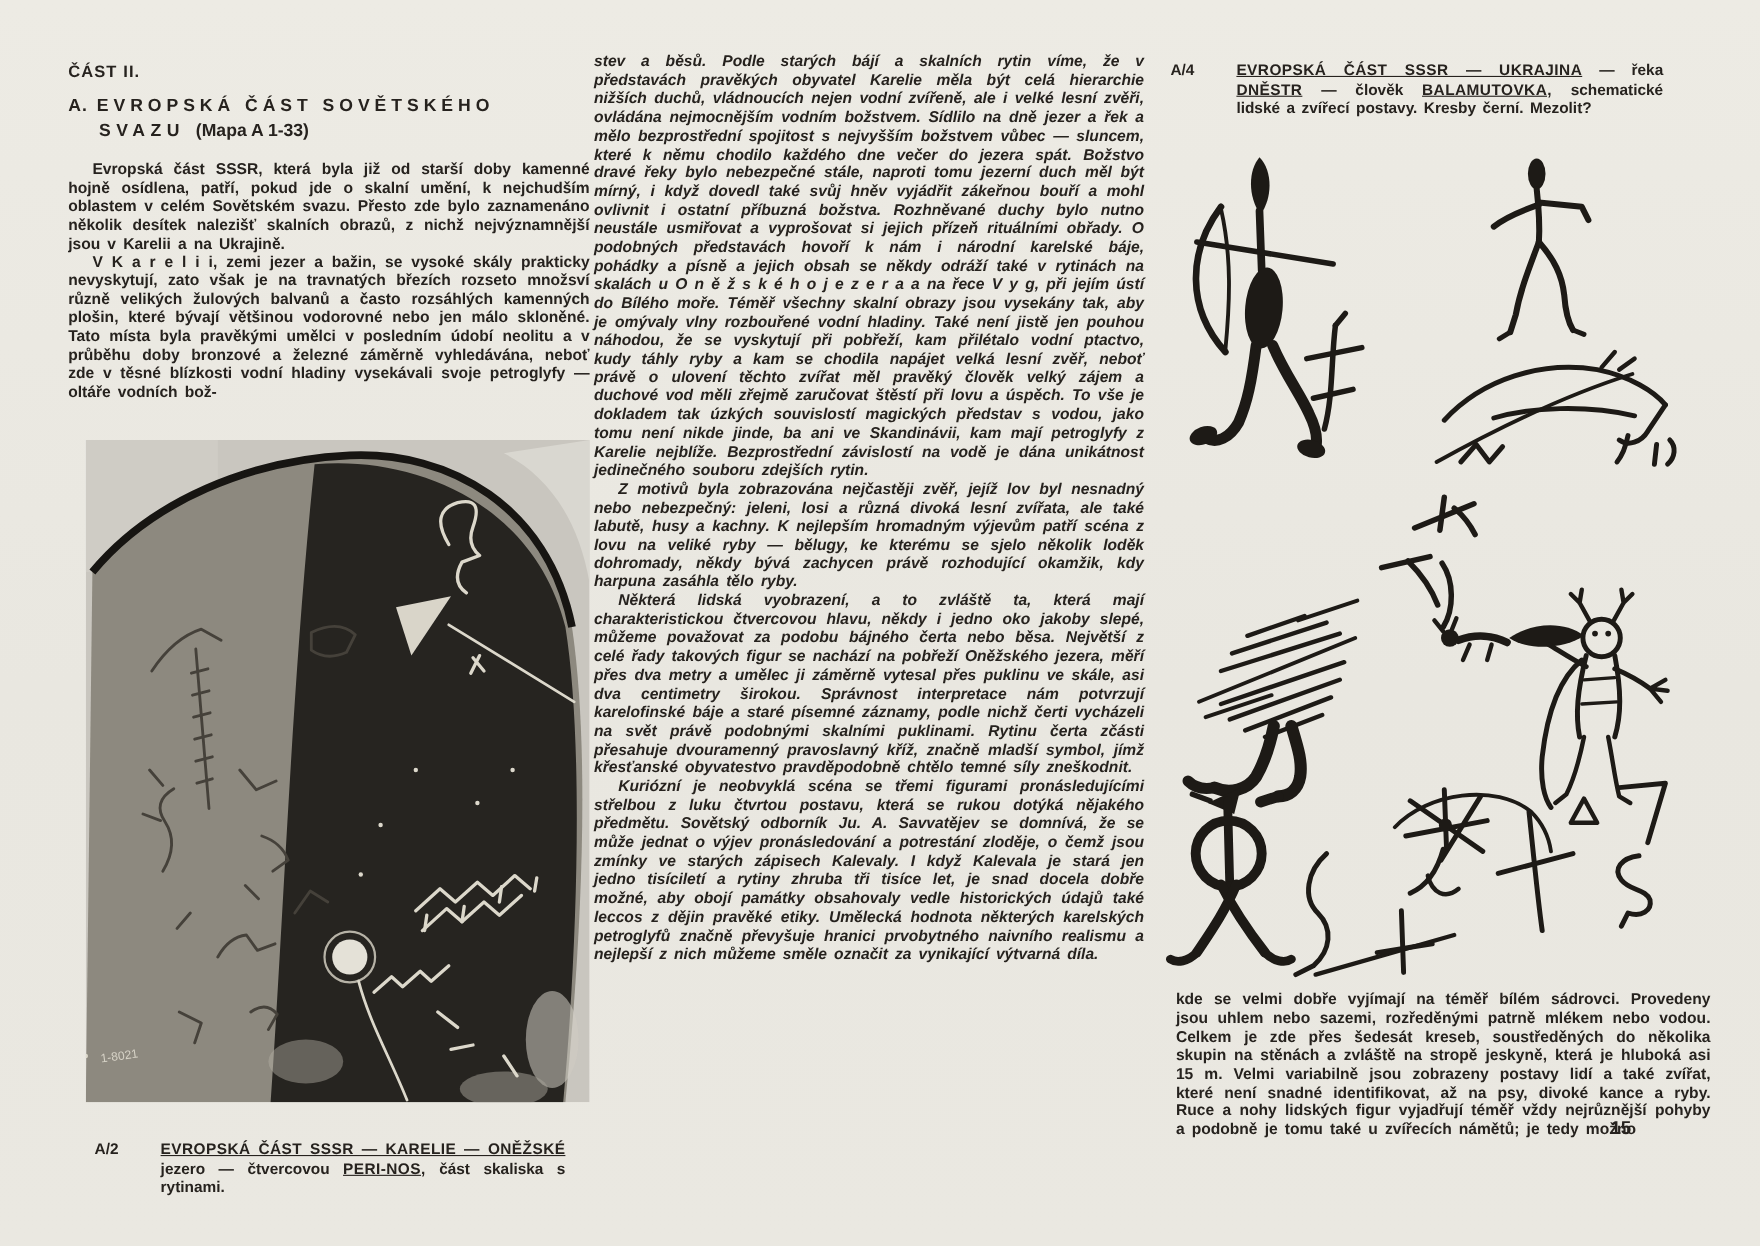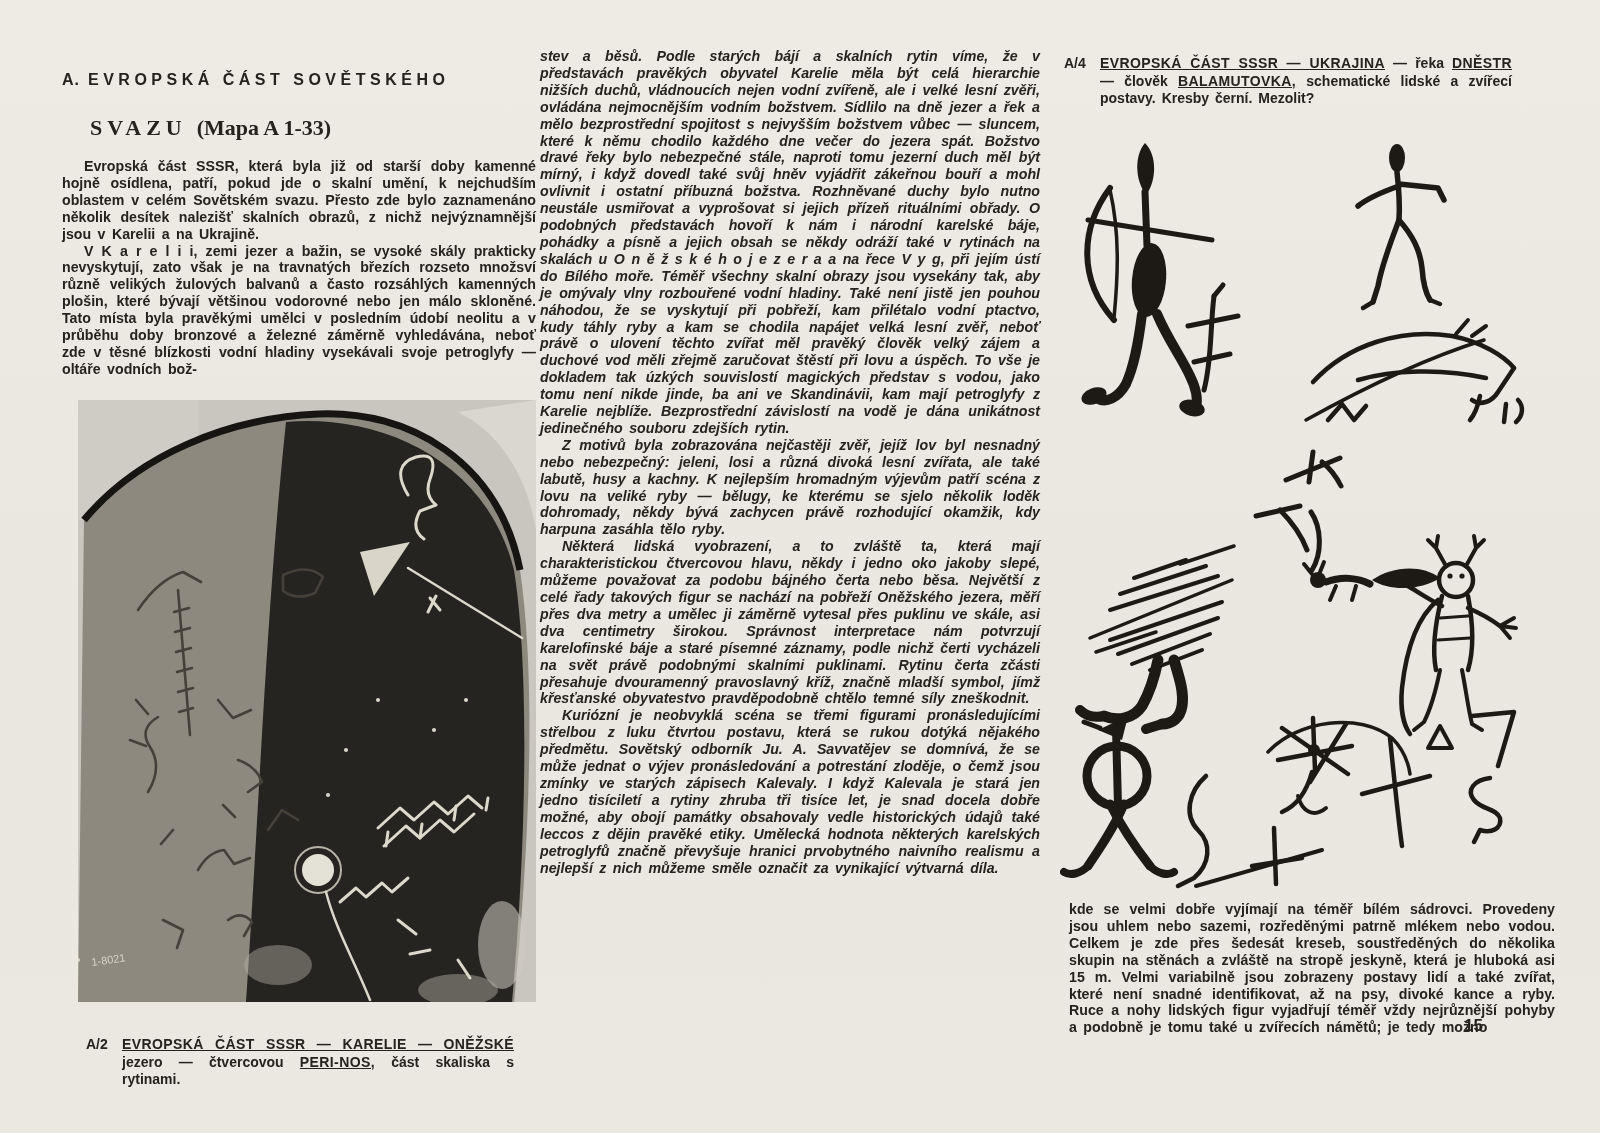--- a/index.html
+++ b/index.html
@@ -10,39 +10,40 @@
     color:#26221e;
     position:relative;
     overflow:hidden;
   }
   .page{position:absolute;inset:0;background:linear-gradient(180deg,#edebe4 0%,#e9e7e0 55%,#eae8e1 100%);}
   .abs{position:absolute;}
   
   .kicker{font-size:15px;font-weight:700;letter-spacing:1px;}
   .h1{font-size:16px;font-weight:700;letter-spacing:4.5px;margin-top:14px;white-space:nowrap;}
   .h1 .h1a{letter-spacing:1px;margin-right:8px;}
-  .h2{font-size:22px;font-weight:700;margin-top:26px;padding-left:28px;white-space:nowrap;font-family:Liberation Serif, serif;}
+  .h2{font-size:16px;font-weight:700;margin-top:5px;padding-left:28px;white-space:nowrap;}
   .h2 .sp{letter-spacing:5px;margin-right:10px;}
   .body-text{font-size:14.2px;line-height:16.9px;font-weight:700;text-align:justify;word-spacing:2.5px;}
   .para{margin:0;}
   .para.indent{text-indent:22px;}
-  .caption{display:flex;font-size:14px;line-height:17.5px;font-weight:700;}
+  .caption{display:flex;font-size:14px;line-height:17.5px;font-weight:700;gap:24px;}
   .caption .cap-label{flex:0 0 36px;}
   .caption .cap-text{flex:1;text-align:justify;word-spacing:2px;}
   .cap-n{font-weight:700;}
   .cap-b{font-weight:700;letter-spacing:.4px;text-decoration:underline;}
   .pagenum{font-size:17px;font-weight:700;}
   svg{display:block;}
 </style>
 </head>
 <body>
 
 <div class="page">
 
   <div class="abs" style="left:62px;top:57px;width:474px;">
+    <div class="kicker">ČÁST II.</div>
     <div class="h1">
       <span class="h1a">A.</span><span>EVROPSKÁ ČÁST SOVĚTSKÉHO</span>
     </div>
     <div class="h2">
       <span class="sp">SVAZU</span><span>(Mapa A 1-33)</span>
     </div>
     <div class="body-text" style="margin-top:17px;">
       <p class="para indent">Evropská část SSSR, která byla již od starší doby kamenné hojně osídlena, patří, pokud jde o skalní umění, k nejchudším oblastem v celém Sovětském svazu. Přesto zde bylo zaznamenáno několik desítek nalezišť skalních obrazů, z nichž nejvýznamnější jsou v Karelii a na Ukrajině.</p>
       <p class="para indent">V K a r e l i i, zemi jezer a bažin, se vysoké skály prakticky nevyskytují, zato však je na travnatých březích rozseto množsví různě velikých žulových balvanů a často rozsáhlých kamenných plošin, které bývají většinou vodorovné nebo jen málo skloněné. Tato místa byla pravěkými umělci v posledním údobí neolitu a v průběhu doby bronzové a železné záměrně vyhledávána, neboť zde v těsné blízkosti vodní hladiny vysekávali svoje petroglyfy — oltáře vodních bož-</p>
     </div>

